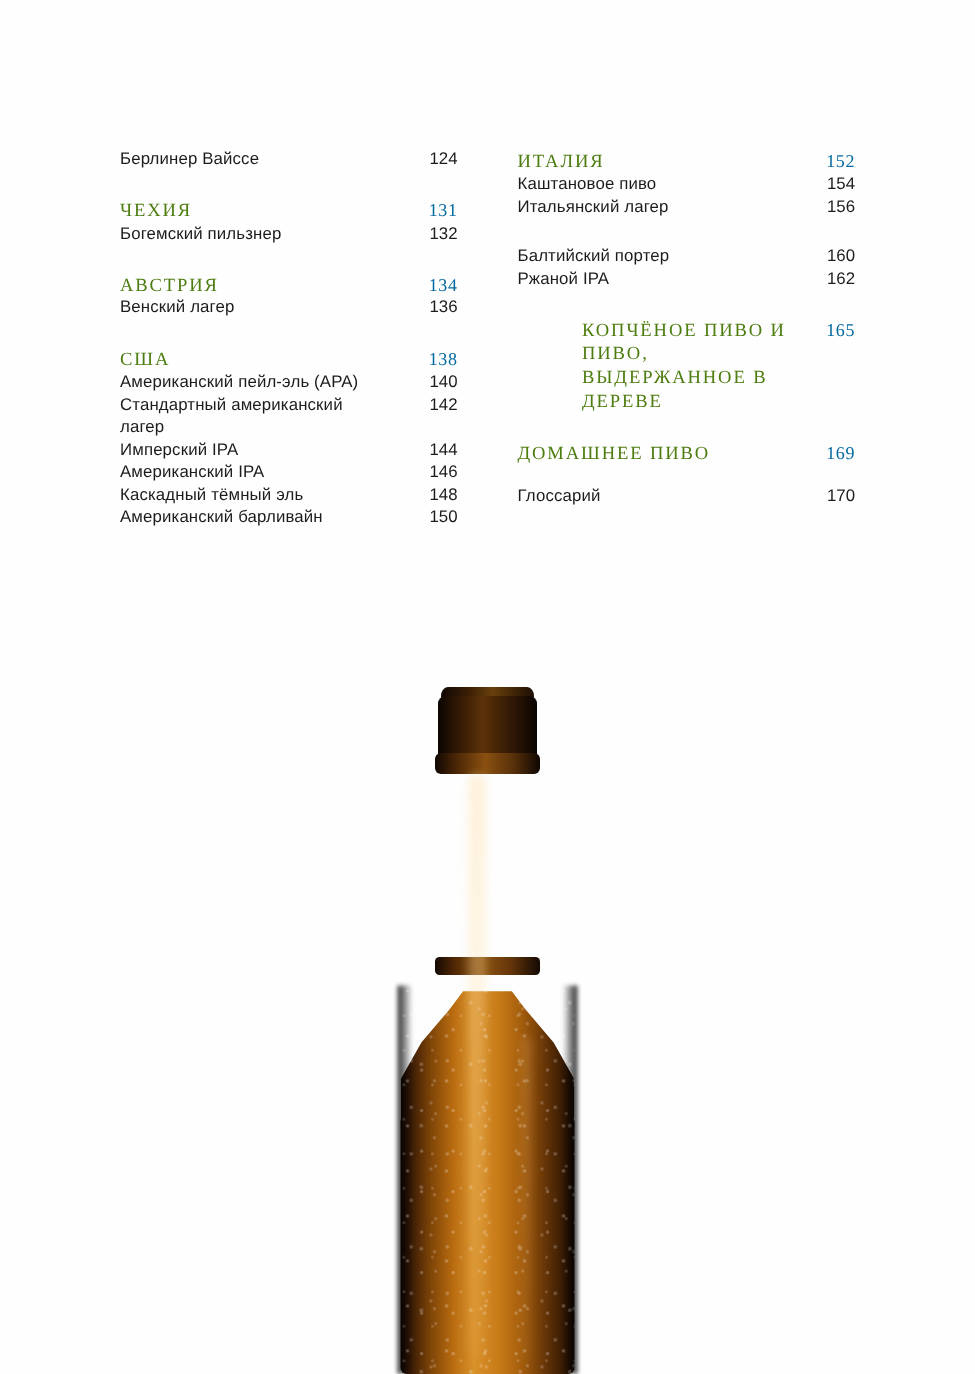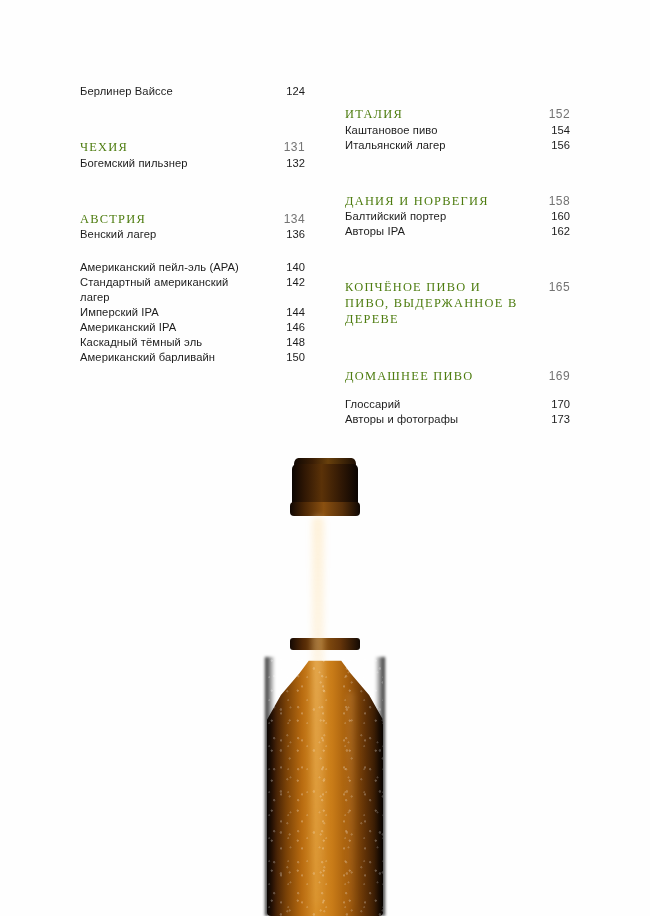--- a/index.html
+++ b/index.html
@@ -17,21 +17,21 @@
   }
 
   .page {
     position: absolute;
     inset: 0;
     background: #fefefe;
   }
 
   .toc {
     position: absolute;
-    top: 84px;
+    top: 99px;
     left: 80px;
     width: 490px;
     display: flex;
     gap: 40px;
   }
   .col {
     width: 227px;
   }
 
   .row {
@@ -57,28 +57,28 @@
 
   .heading .label {
     font-family: "Liberation Serif", serif;
     font-size: 12.4px;
     letter-spacing: 1.25px;
     font-weight: 400;
     color: #4d7c0f;
     text-transform: uppercase;
   }
   .heading .page-no {
-    font-family: Liberation Sans, sans-serif;
+    font-family: Liberation Serif, serif;
     font-size: 12px;
-    color: #737373;
+    color: #0369a1;
     letter-spacing: 0.4px;
-    margin-top: 22px;
   }
   .heading.two-line .label {
     line-height: 1.28;
+    margin-left: 43px;
   }
 
   .spacer-lg { height: 18px; }
   .spacer-md { height: 13px; }
 
   .entry .label { color: #1c1c1c; }
   .entry .page-no { color: #1c1c1c; }
 
   
   .photo {
@@ -276,20 +276,24 @@
         <span class="label">АВСТРИЯ</span>
         <span class="page-no">134</span>
       </div>
       <div class="row entry">
         <span class="label">Венский лагер</span>
         <span class="page-no">136</span>
       </div>
 
       <div class="spacer-lg"></div>
 
+      <div class="row heading">
+        <span class="label">США</span>
+        <span class="page-no">138</span>
+      </div>
       <div class="row entry">
         <span class="label">Американский пейл-эль (APA)</span>
         <span class="page-no">140</span>
       </div>
       <div class="row entry">
         <span class="label">Стандартный американский лагер</span>
         <span class="page-no">142</span>
       </div>
       <div class="row entry">
         <span class="label">Имперский IPA</span>
@@ -319,30 +323,26 @@
         <span class="label">Каштановое пиво</span>
         <span class="page-no">154</span>
       </div>
       <div class="row entry">
         <span class="label">Итальянский лагер</span>
         <span class="page-no">156</span>
       </div>
 
       <div class="spacer-lg"></div>
 
-      <div class="row heading">
-        <span class="label">ДАНИЯ И НОРВЕГИЯ</span>
-        <span class="page-no">158</span>
-      </div>
       <div class="row entry">
         <span class="label">Балтийский портер</span>
         <span class="page-no">160</span>
       </div>
       <div class="row entry">
-        <span class="label">Авторы IPA</span>
+        <span class="label">Ржаной IPA</span>
         <span class="page-no">162</span>
       </div>
 
       <div class="spacer-lg"></div>
 
       <div class="row heading two-line">
         <span class="label">КОПЧЁНОЕ ПИВО И ПИВО, ВЫДЕРЖАННОЕ В ДЕРЕВЕ</span>
         <span class="page-no">165</span>
       </div>
 
@@ -351,24 +351,20 @@
       <div class="row heading">
         <span class="label">ДОМАШНЕЕ ПИВО</span>
         <span class="page-no">169</span>
       </div>
 
       <div class="spacer-md"></div>
 
       <div class="row entry">
         <span class="label">Глоссарий</span>
         <span class="page-no">170</span>
-      </div>
-      <div class="row entry">
-        <span class="label">Авторы и фотографы</span>
-        <span class="page-no">173</span>
       </div>
     </div>
   </div>
 
   <div class="photo">
     <div class="bottle">
       <div class="cap-top"></div>
       <div class="cap"></div>
       <div class="cap-lip"></div>
       <div class="neck"></div>

